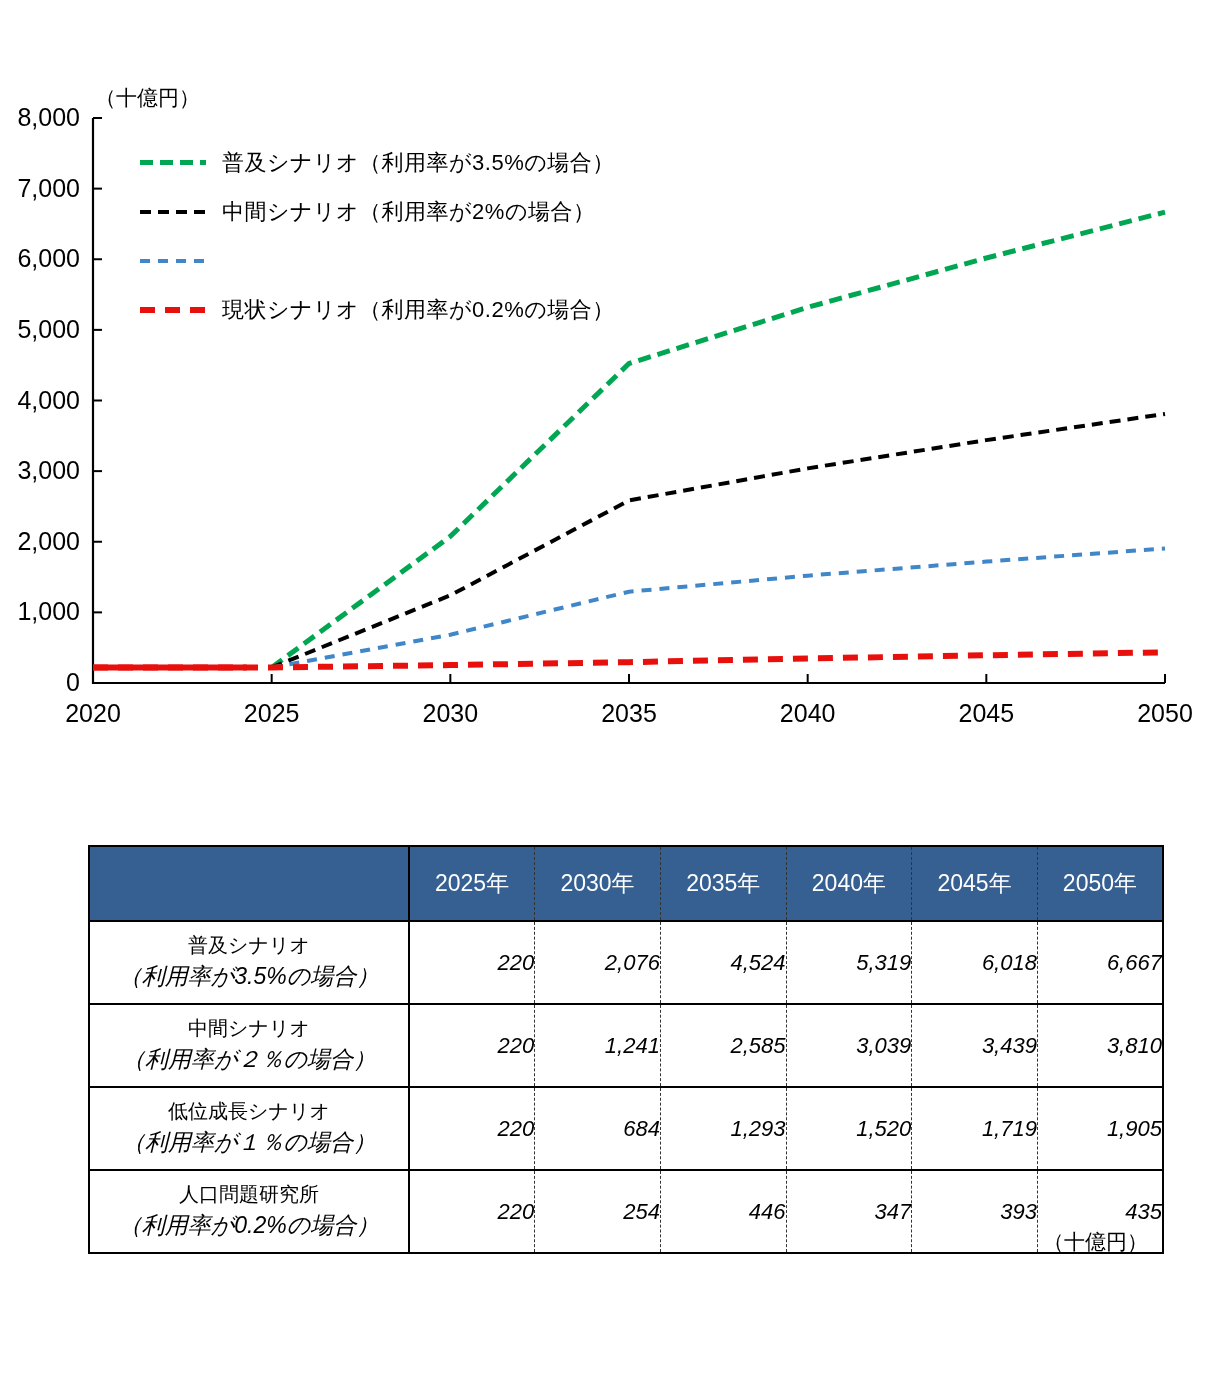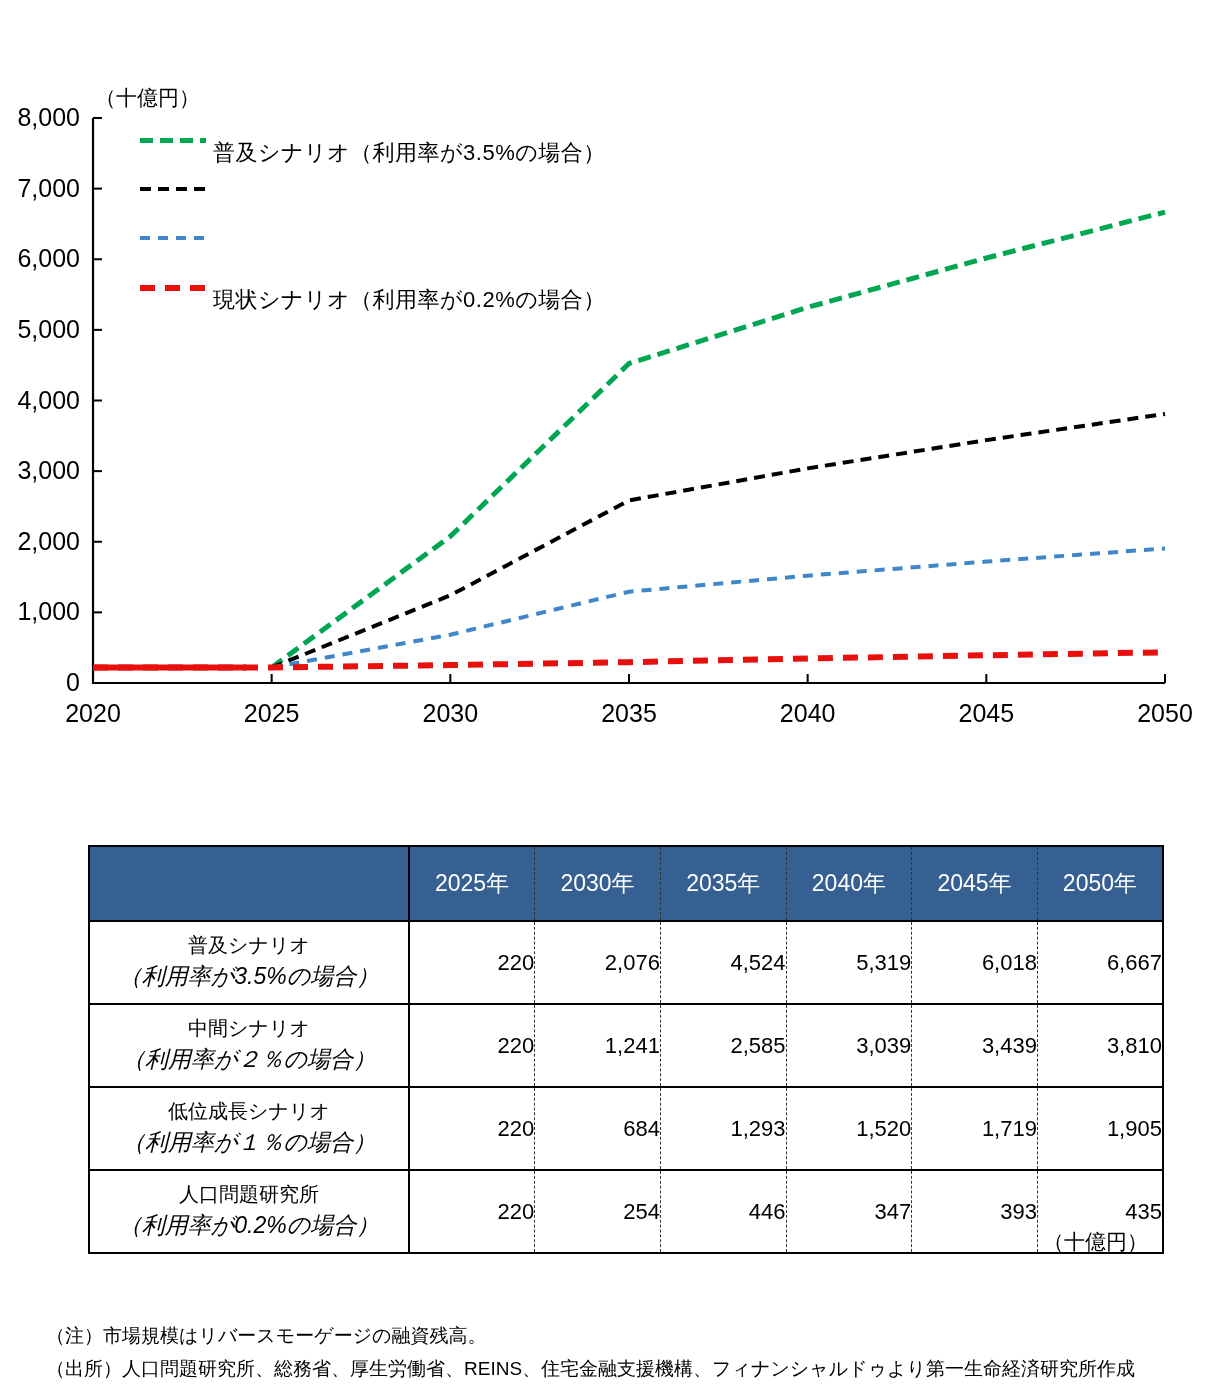--- a/index.html
+++ b/index.html
@@ -13,21 +13,21 @@
     position:absolute;top:10px;left:0;right:0;
     text-align:center;font-size:24px;font-weight:bold;letter-spacing:1px;
   }
   .chart-area{position:absolute;top:0;left:0;width:1220px;height:800px;}
   #chart-svg{position:absolute;top:0;left:0;}
   #chart-svg text{font-family:"Liberation Sans","DejaVu Sans",sans-serif;fill:#000;}
   .unit-label{position:absolute;top:84px;left:95px;font-size:21px;}
   .legend{position:absolute;top:0;left:0;}
   .legend-item{
     position:absolute;left:140px;height:49px;
-    display:flex;align-items:flex-start;gap:7px;white-space:nowrap;
+    display:flex;align-items:center;gap:16px;white-space:nowrap;
   }
   .legend-sample{flex:0 0 66px;width:66px;display:inline-block;}
   .legend-label{font-size:22px;letter-spacing:0.5px;}
 
   .forecast-table{
     position:absolute;top:845px;left:88px;width:1074px;
     border-collapse:collapse;table-layout:fixed;
     border:2px solid #000;
   }
   .forecast-table th,.forecast-table td{padding:0;margin:0;}
@@ -43,21 +43,21 @@
   .yc{border-left:1px dashed #333;}
   .yc-first{border-left:2px solid #000;}
   .row-label{
     font-weight:normal;text-align:center;vertical-align:middle;
     line-height:1.45;
   }
   .row-label .l1{font-size:20px;}
   .row-label .l2{font-size:23px;font-style:italic;}
   .value-cell{
     text-align:right;vertical-align:middle;
-    font-size:22px;padding-right:10px;
+    font-size:22px;padding-right:10px;font-style:italic;
   }
   .table-unit{position:absolute;top:1228px;right:72px;font-size:21px;}
   .notes{position:absolute;top:1319px;left:46px;font-size:19px;line-height:33px;}
 </style>
 </head>
 <body>
 
 <div class="page">
 
 
@@ -102,20 +102,21 @@
       </svg>
     <div class="unit-label">（十億円）</div>
 
     <div class="legend">
       <div class="legend-item" style="top:138px">
         <span class="legend-sample" style="height: 5px; background: repeating-linear-gradient(90deg, rgb(0, 166, 81) 0px, rgb(0, 166, 81) 13px, transparent 13px, transparent 20px);"></span>
         <span class="legend-label">普及シナリオ（利用率が3.5%の場合）</span>
       </div>
       <div class="legend-item" style="top:187px">
         <span class="legend-sample" style="height: 4px; background: repeating-linear-gradient(90deg, rgb(0, 0, 0) 0px, rgb(0, 0, 0) 11px, transparent 11px, transparent 18px);"></span>
+        <span class="legend-label">中間シナリオ（利用率が2%の場合）</span>
       </div>
       <div class="legend-item" style="top:236px">
         <span class="legend-sample" style="height: 4px; background: repeating-linear-gradient(90deg, rgb(63, 135, 201) 0px, rgb(63, 135, 201) 10px, transparent 10px, transparent 18px);"></span>
       </div>
       <div class="legend-item" style="top:285px">
         <span class="legend-sample" style="height: 6px; background: repeating-linear-gradient(90deg, rgb(232, 16, 12) 0px, rgb(232, 16, 12) 15px, transparent 15px, transparent 25px);"></span>
         <span class="legend-label">現状シナリオ（利用率が0.2%の場合）</span>
       </div>
     </div>
   </div>
@@ -188,18 +189,14 @@
         <td class="value-cell yc">446</td>
         <td class="value-cell yc">347</td>
         <td class="value-cell yc">393</td>
         <td class="value-cell yc">435</td>
       </tr>
     </tbody>
   </table>
 
   <div class="table-unit">（十億円）</div>
 
-  <div class="notes">
-    <div>（注）市場規模はリバースモーゲージの融資残高。</div>
-    <div>（出所）人口問題研究所、総務省、厚生労働省、REINS、住宅金融支援機構、フィナンシャルドゥより第一生命経済研究所作成</div>
-  </div>
 
 </div>
 
 </body></html>

